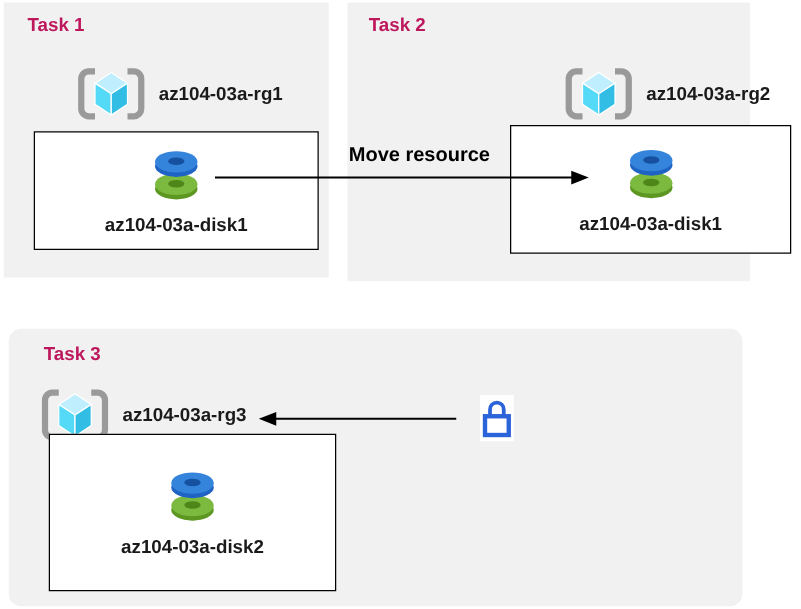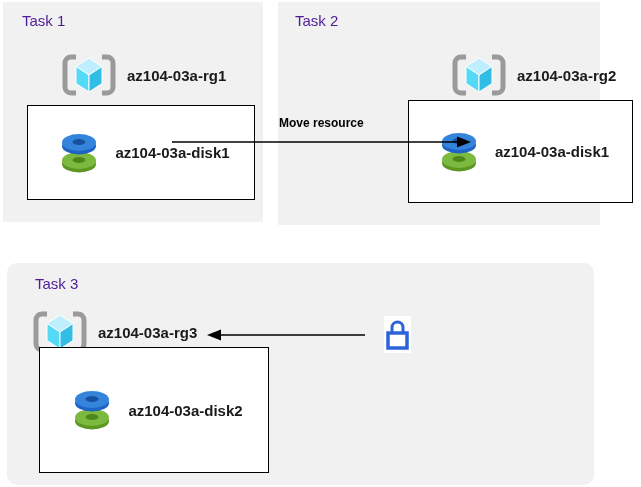--- a/index.html
+++ b/index.html
@@ -6,36 +6,36 @@
   body{
     width:641px;height:487px;position:relative;background:#ffffff;
     font-family:"Liberation Sans","DejaVu Sans",sans-serif;
     color:#1a1a1a;overflow:hidden;
   }
   .panel{position:absolute;background:#f1f1f1;}
   #panel-task1{left:3px;top:2px;width:260px;height:220px;}
   #panel-task2{left:278px;top:2px;width:322px;height:223px;}
   #panel-task3{left:7px;top:263px;width:587px;height:222px;border-radius:10px;}
   .task-title{
-    position:absolute;font-weight:normal;font-size:15px;color:#4c1d95;
+    position:absolute;font-weight:bold;font-size:15px;color:#be185d;
     white-space:nowrap;
   }
   .rg-row{
     position:absolute;display:flex;align-items:center;gap:11px;white-space:nowrap;
   }
   .rg-label{font-weight:bold;font-size:15px;color:#1a1a1a;}
   .resource-box{
     position:absolute;background:#ffffff;border:1px solid #000000;
-    display:flex;flex-direction:row;align-items:center;justify-content:center;gap:9px;
+    display:flex;flex-direction:column;align-items:center;justify-content:center;gap:9px;
     box-sizing:border-box;
   }
   .disk-label{font-weight:bold;font-size:15px;color:#1a1a1a;}
   .arrow{position:absolute;}
   .move-label{
-    position:absolute;left:279px;top:116px;font-weight:bold;font-size:12px;color:#000;
+    position:absolute;left:279px;top:116px;font-weight:bold;font-size:16px;color:#000;
     white-space:nowrap;
   }
   .lock-chip{
     position:absolute;left:377px;top:53px;width:27px;height:37px;background:#ffffff;
     display:flex;align-items:center;justify-content:center;
   }
   .lock-text{
     position:absolute;left:412px;top:60px;line-height:20px;font-size:15px;white-space:nowrap;
   }
   .lock-name{font-weight:bold;}

